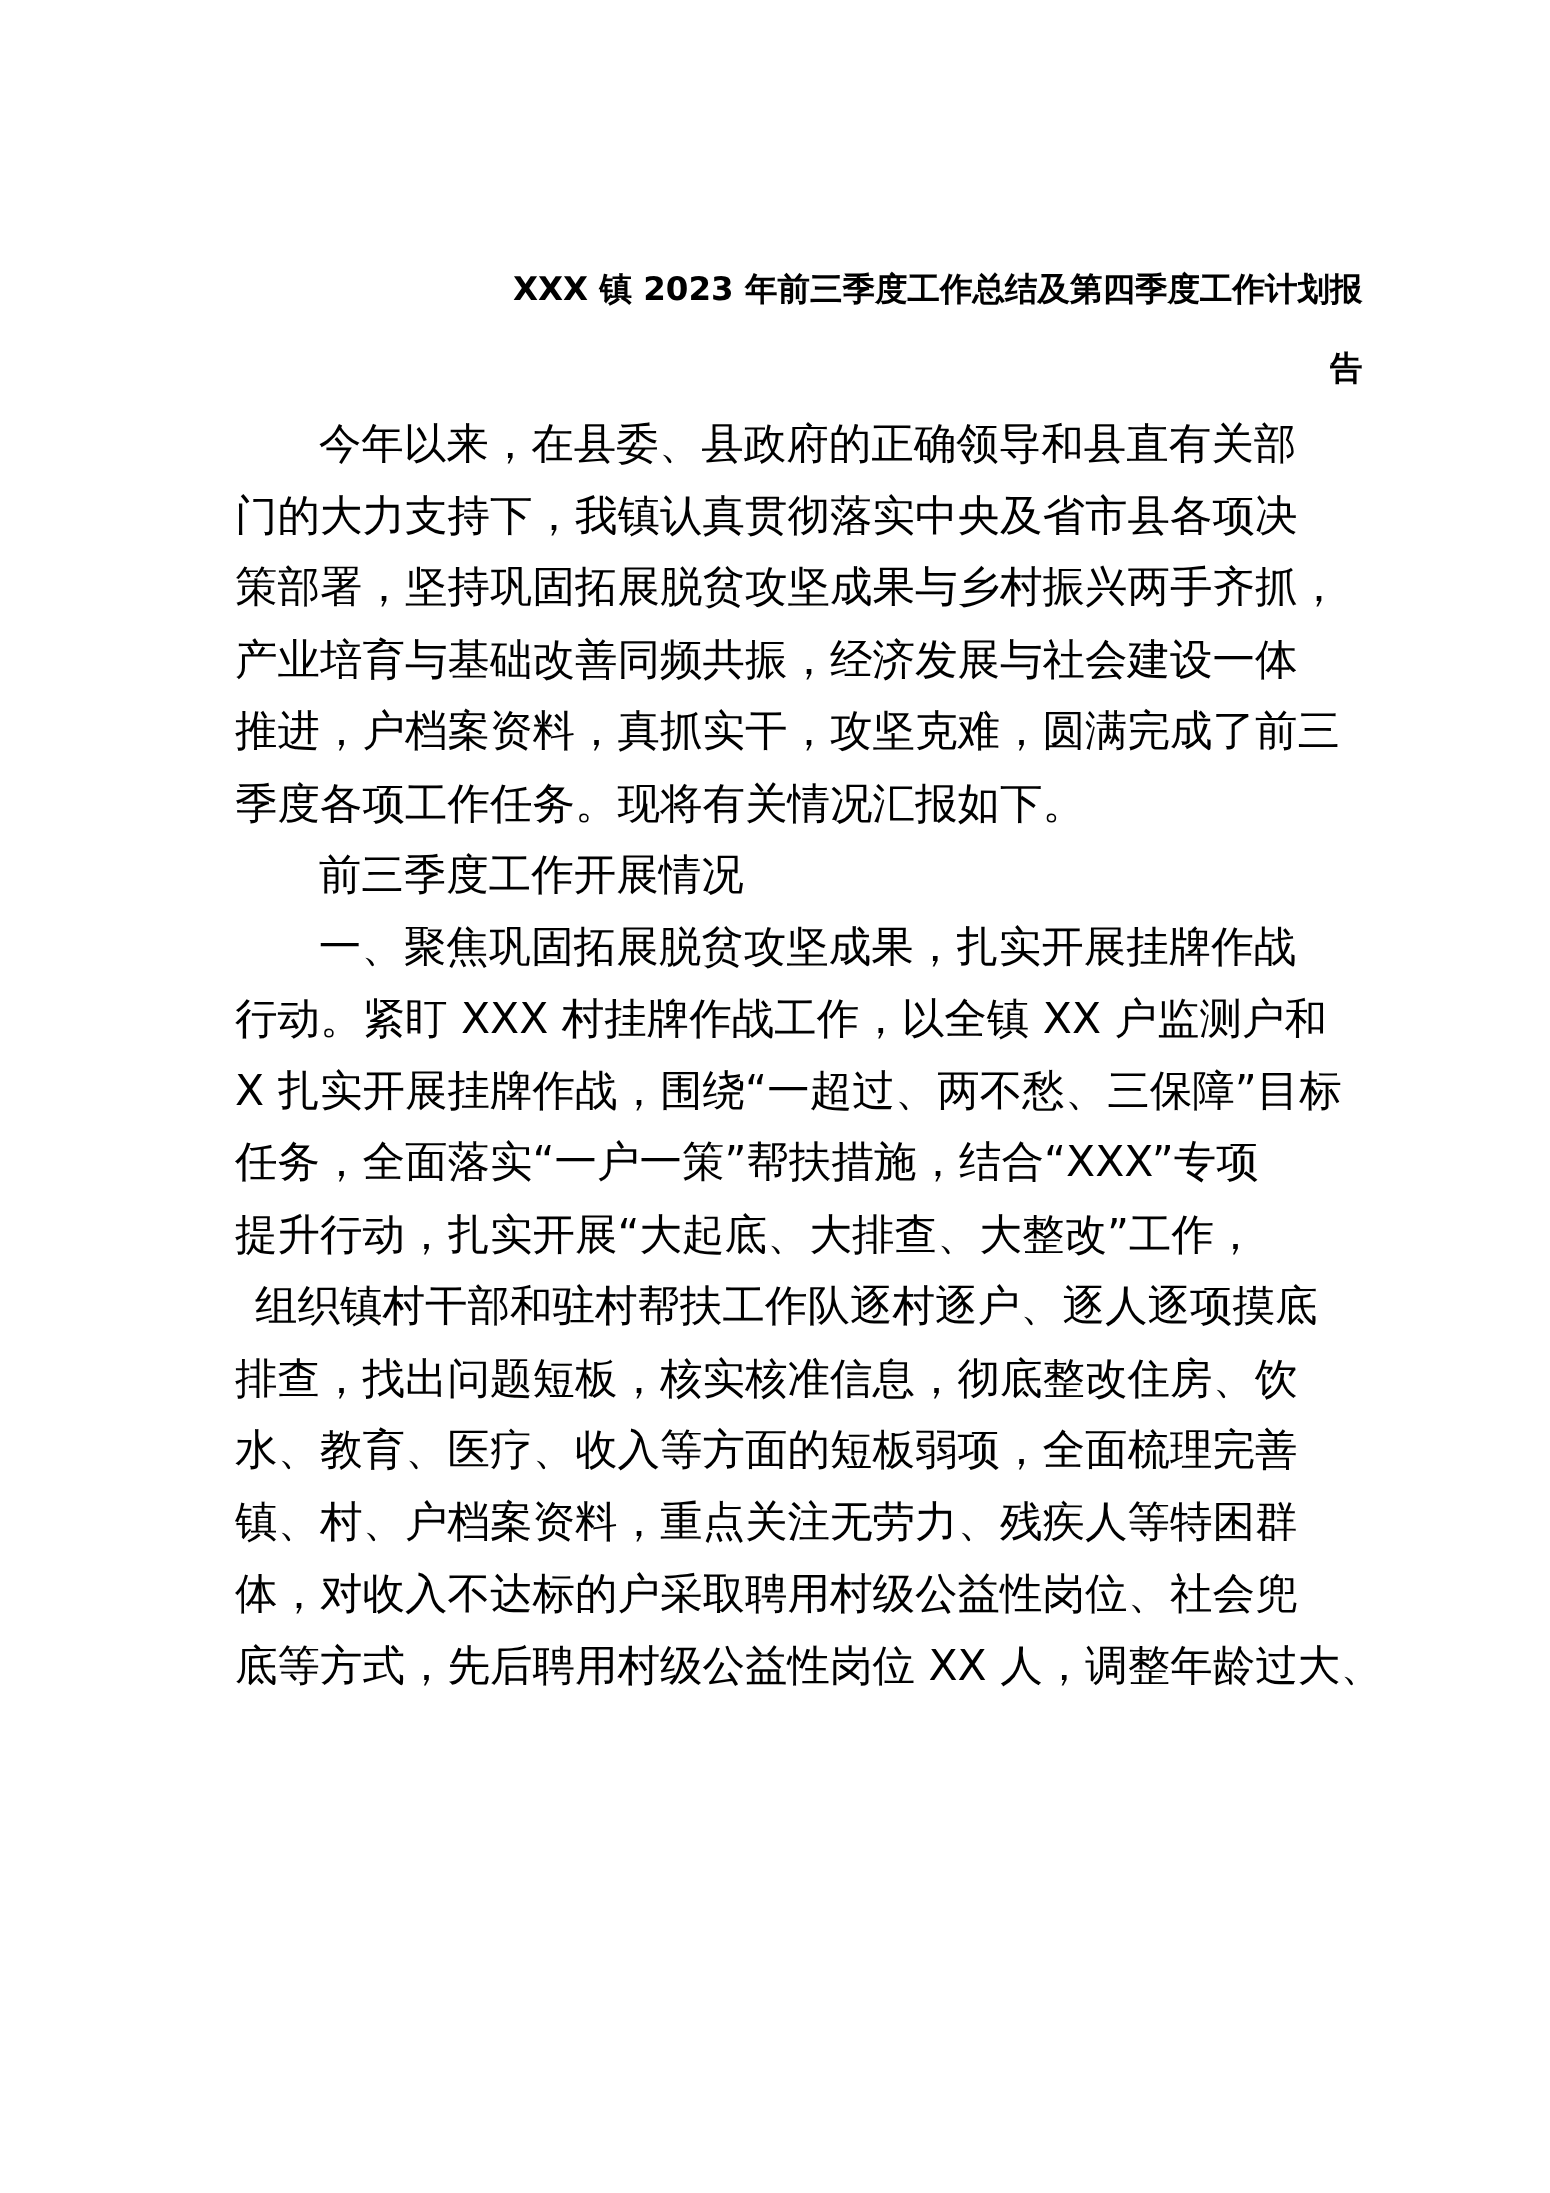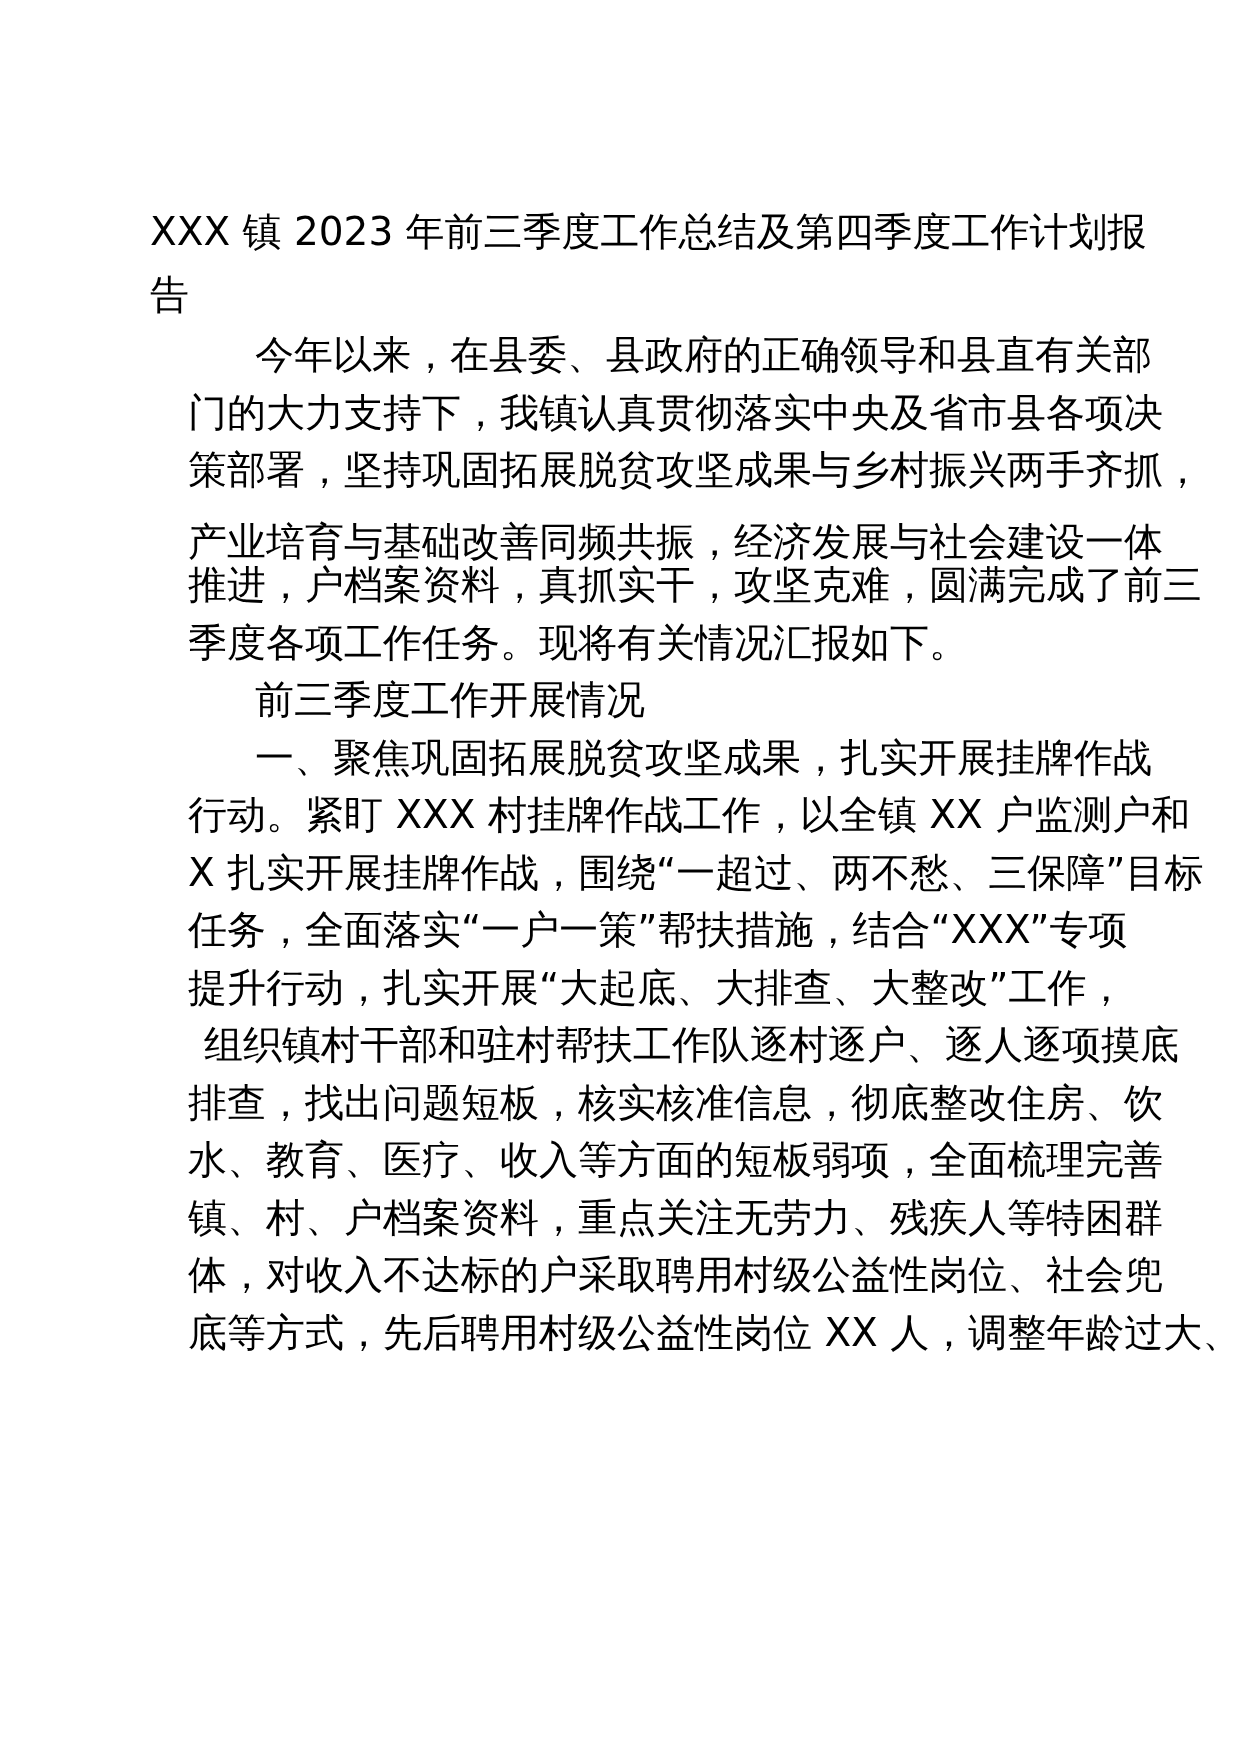--- a/index.html
+++ b/index.html
@@ -20,50 +20,50 @@
       left: 0;
       top: 0;
       width: 1240px;
       height: 1754px;
       background: #ffffff;
     }
     .title {
       position: absolute;
       left: 150px;
       width: 940px;
-      text-align: left;
-      font-weight: normal;
-      font-size: 39px;
+      text-align: right;
+      font-weight: bold;
+      font-size: 26px;
       line-height: 40px;
       letter-spacing: 0px;
       white-space: nowrap;
     }
     .title.l1 { top: 212px; }
     .title.l2 { top: 275px; }
     .body-line {
       position: absolute;
       left: 188px;
-      font-size: 39px;
+      font-size: 34px;
       line-height: 40px;
       white-space: nowrap;
     }
     .body-line.indent { left: 255px; }
   </style>
 </head>
 <body>
 
 <div class="page">
   <div class="title l1">XXX 镇 2023 年前三季度工作总结及第四季度工作计划报</div>
   <div class="title l2">告</div>
 
   <div id="body-lines">
       <div class="body-line indent" style="top: 335px;">今年以来，在县委、县政府的正确领导和县直有关部</div>
       <div class="body-line" style="top: 392.5px;">门的大力支持下，我镇认真贯彻落实中央及省市县各项决</div>
       <div class="body-line" style="top: 450px;">策部署，坚持巩固拓展脱贫攻坚成果与乡村振兴两手齐抓，</div>
-      <div class="body-line" style="top: 507.5px; margin-top: 14px;">产业培育与基础改善同频共振，经济发展与社会建设一体</div>
+      <div class="body-line" style="top: 507.5px;">产业培育与基础改善同频共振，经济发展与社会建设一体</div>
       <div class="body-line" style="top: 565px;">推进，户档案资料，真抓实干，攻坚克难，圆满完成了前三</div>
       <div class="body-line" style="top: 622.5px;">季度各项工作任务。现将有关情况汇报如下。</div>
       <div class="body-line indent" style="top: 680px;">前三季度工作开展情况</div>
       <div class="body-line indent" style="top: 737.5px;">一、聚焦巩固拓展脱贫攻坚成果，扎实开展挂牌作战</div>
       <div class="body-line" style="top: 795px;">行动。紧盯 XXX 村挂牌作战工作，以全镇 XX 户监测户和</div>
       <div class="body-line" style="top: 852.5px;">X 扎实开展挂牌作战，围绕“一超过、两不愁、三保障”目标</div>
       <div class="body-line" style="top: 910px;">任务，全面落实“一户一策”帮扶措施，结合“XXX”专项</div>
       <div class="body-line" style="top: 967.5px;">提升行动，扎实开展“大起底、大排查、大整改”工作，</div>
       <div class="body-line" style="top: 1025px; margin-left: 16px;">组织镇村干部和驻村帮扶工作队逐村逐户、逐人逐项摸底</div>
       <div class="body-line" style="top: 1082.5px;">排查，找出问题短板，核实核准信息，彻底整改住房、饮</div>

